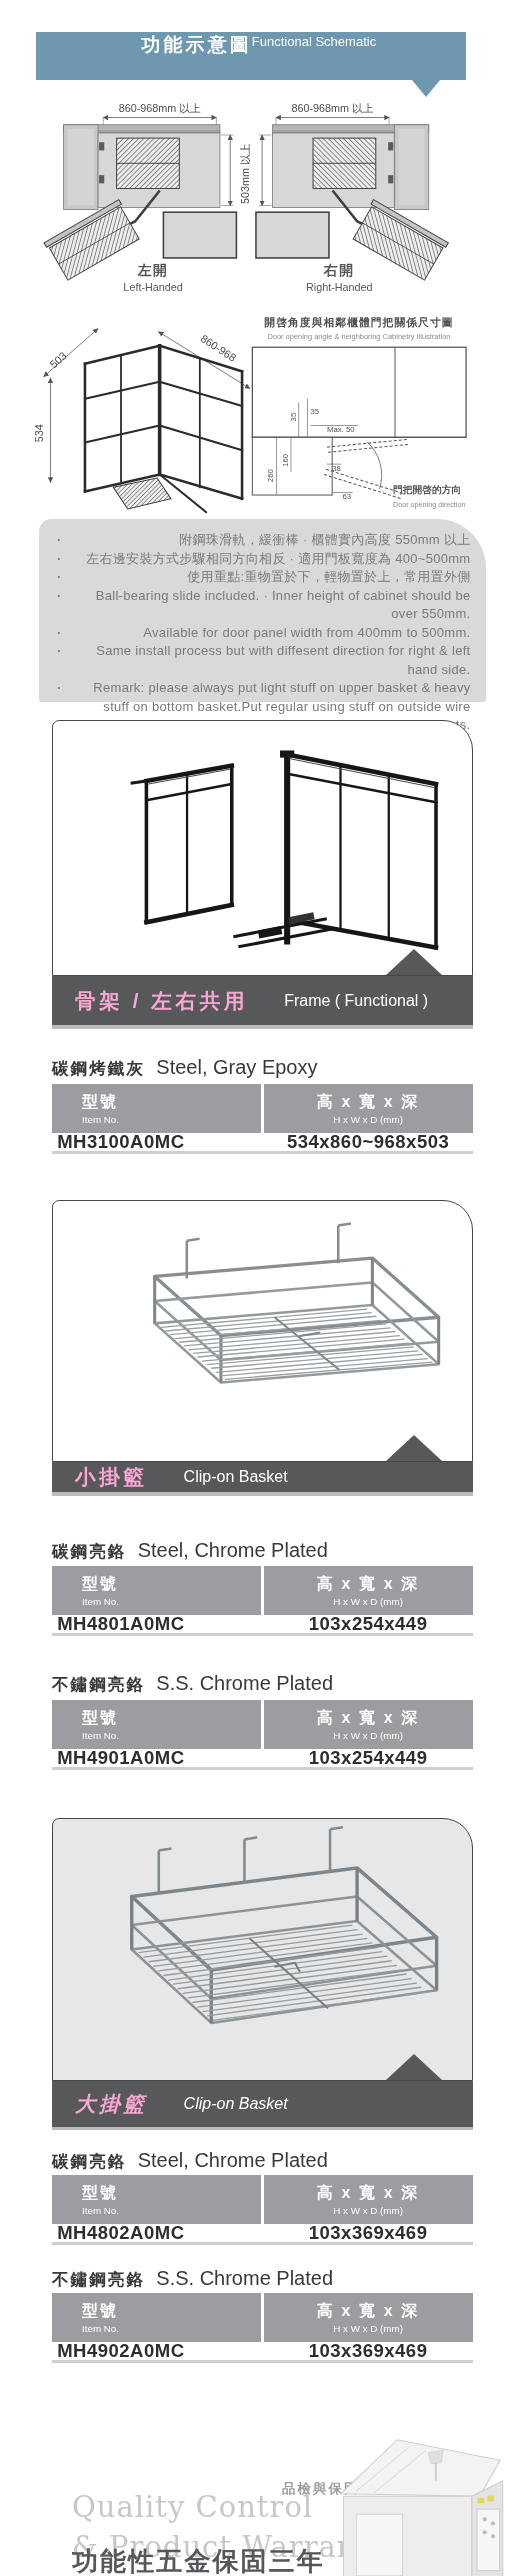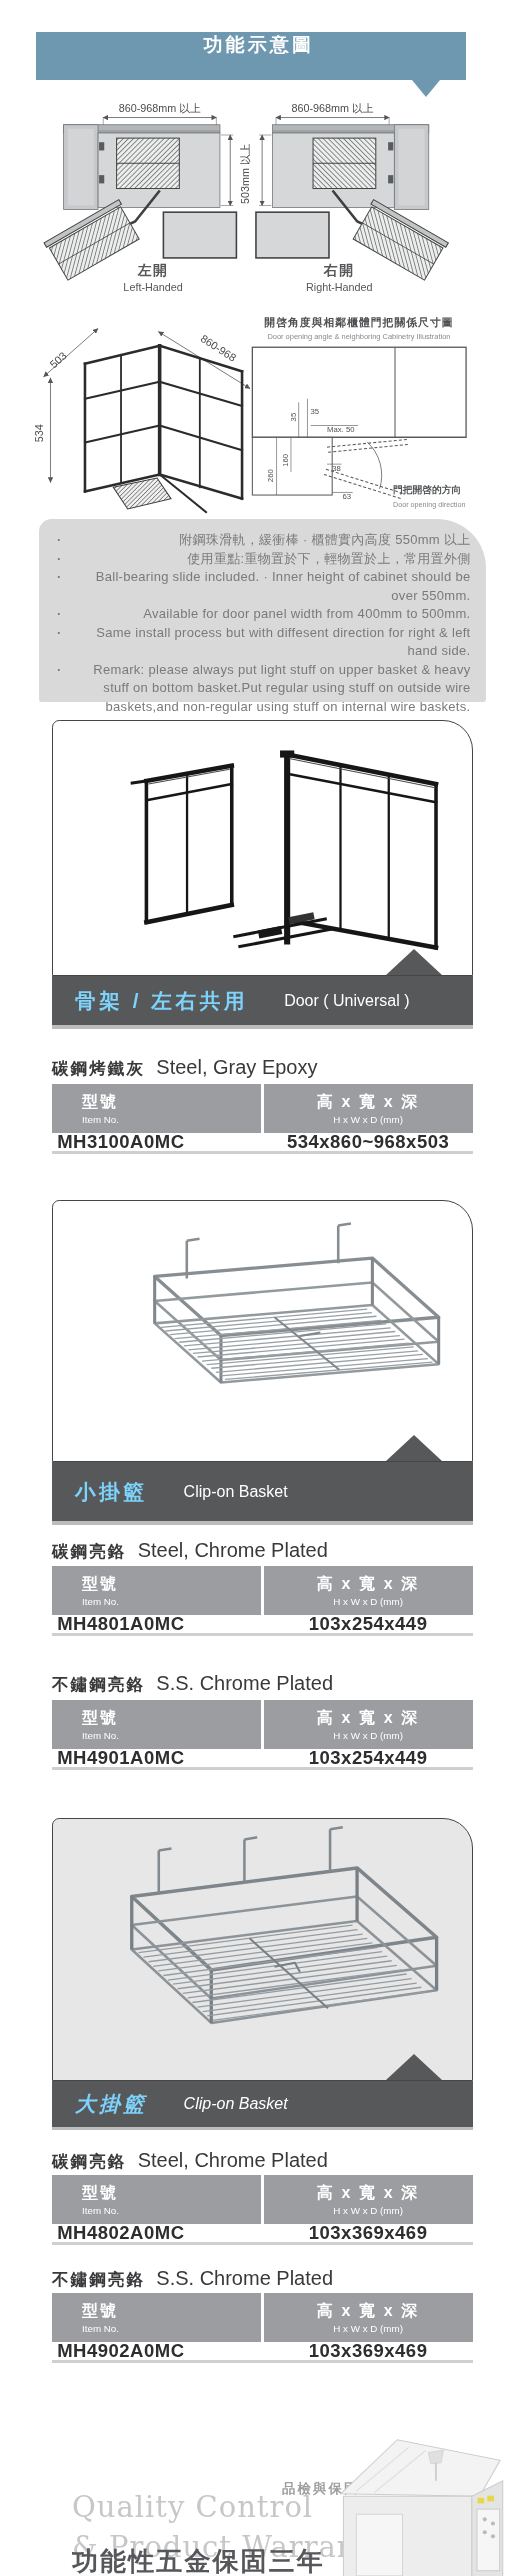--- a/index.html
+++ b/index.html
@@ -28,21 +28,21 @@
   .notes ul{list-style:none;margin:0;padding:0;}
   .notes li{position:relative;padding-left:13.4px;font-size:13px;line-height:18.5px;color:#7a7a7b;letter-spacing:0.3px;}
   .notes li::before{content:"\00B7";position:absolute;left:2.6px;font-weight:bold;}
 
   
   .pbox{position:absolute;left:52px;width:421px;}
   .pimg{position:relative;border:1.5px solid #454545;border-radius:7.2px 30px 0 0;background:#fff;overflow:hidden;box-sizing:border-box;}
   .ptri{position:absolute;right:30px;bottom:0;width:0;height:0;
         border-left:28px solid transparent;border-right:28px solid transparent;border-bottom:26px solid #57585a;}
   .pcap{height:49px;background:#57585a;display:flex;align-items:center;padding-left:23px;gap:36px;}
-  .pcap-zh{color:#7dd3fc;font-size:20.6px;font-weight:bold;letter-spacing:3.6px;white-space:nowrap;}
+  .pcap-zh{color:#f9a8d4;font-size:20.6px;font-weight:bold;letter-spacing:3.6px;white-space:nowrap;}
   .pcap-en{color:#fff;font-size:16px;white-space:nowrap;}
   .pstrip{height:3.6px;background:#bcbcbc;}
 
   
   .mat{position:absolute;left:52px;display:flex;align-items:baseline;gap:11.3px;color:#39393b;}
   .mat-zh{font-size:16.5px;font-weight:bold;letter-spacing:2.1px;}
   .mat-en{font-size:20px;}
 
   
   .spec{position:absolute;left:52px;width:420px;display:grid;grid-template-columns:209px 2.6px 209px;}
@@ -62,20 +62,21 @@
   .qc-small{position:absolute;left:282px;top:2480px;font-size:13.4px;font-weight:bold;color:#9d9d9d;letter-spacing:2.1px;}
   .head-zh{position:absolute;left:72px;top:2544px;font-size:26px;font-weight:bold;color:#56575a;letter-spacing:2.1px;}
 </style>
 </head>
 <body>
 
 <div id="page">
 
   <div class="banner">
     <div class="banner-zh">功能示意圖</div>
+    <div class="banner-en">Functional Schematic</div>
   </div>
   <div class="banner-tail"></div>
 
   <svg style="position:absolute;left:0;top:98px;" width="515" height="216" viewBox="0 0 1000 420">
     <defs>
       <pattern id="ht" width="7" height="7" patternUnits="userSpaceOnUse" patternTransform="rotate(45)">
         <rect width="7" height="7" fill="#eceded"></rect>
         <line x1="0" y1="0" x2="0" y2="7" stroke="#4a4a4a" stroke-width="2.4"></line>
       </pattern>
       <marker id="ar" viewBox="0 0 10 10" refX="9" refY="5" markerWidth="7" markerHeight="7" orient="auto-start-reverse">
@@ -180,20 +181,21 @@
       </g>
       <path d="M 228 252 A 88 88 0 0 1 252 343" fill="none" stroke="#55585a" stroke-width="1.5"></path>
       <text x="278" y="352" font-size="19" font-weight="bold" fill="#55585a">門把開啓的方向</text>
       <text x="278" y="378" font-size="14" fill="#8a8a8a">Door opening direction</text>
     </g>
   </svg>
 
   <div class="notes">
     <ul>
       <li>附鋼珠滑軌，緩衝棒 · 櫃體實內高度 550mm 以上</li>
+      <li>左右邊安裝方式步驟相同方向相反 · 適用門板寬度為 400~500mm</li>
       <li>使用重點:重物置於下，輕物置於上，常用置外側</li>
       <li>Ball-bearing slide included. · Inner height of cabinet should be over 550mm.</li>
       <li>Available for door panel width from 400mm to 500mm.</li>
       <li>Same install process but with diffesent direction for right &amp; left hand side.</li>
       <li>Remark: please always put light stuff on upper basket &amp; heavy stuff on bottom basket.Put regular using stuff on outside wire baskets,and non-regular using stuff on internal wire baskets.</li>
     </ul>
   </div>
 
   <div class="pbox" style="top:720px;">
     <div class="pimg" style="height:256px;">
@@ -221,21 +223,21 @@
           <rect x="398" y="404" width="46" height="16" fill="#161616"></rect>
           <rect x="462" y="390" width="50" height="14" fill="#333"></rect>
         </g>
         <line x1="182" y1="124" x2="342" y2="95" stroke="#4a4a4a" stroke-width="2"></line>
         <line x1="459" y1="74" x2="744" y2="131" stroke="#4a4a4a" stroke-width="2"></line>
       </svg>
       <div class="ptri"></div>
     </div>
     <div class="pcap">
       <span class="pcap-zh">骨架 / 左右共用</span>
-      <span class="pcap-en">Door ( Universal )</span>
+      <span class="pcap-en">Frame ( Functional )</span>
     </div>
     <div class="pstrip"></div>
   </div>
 
   <div class="mat" style="top:1056px;">
     <span class="mat-zh">碳鋼烤鐵灰</span>
     <span class="mat-en">Steel, Gray Epoxy</span>
   </div>
 
   <div class="spec" style="top:1084px;">
@@ -289,21 +291,21 @@
             <line x1="315" y1="336" x2="721" y2="301"></line>
               <line x1="324" y1="343" x2="731" y2="309"></line>
             <line x1="333" y1="350" x2="740" y2="316"></line>
           </g>
           <line x1="430" y1="228" x2="557" y2="331" stroke="#80868b" stroke-width="4"></line>
           <polyline points="480,265 520,258" stroke="#80868b" stroke-width="4"></polyline>
         </g>
       </svg>
       <div class="ptri"></div>
     </div>
-    <div class="pcap" style="height:59px;">
+    <div class="pcap" style="height:30px;">
       <span class="pcap-zh">小掛籃</span>
       <span class="pcap-en">Clip-on Basket</span>
     </div>
     <div class="pstrip"></div>
   </div>
 
   <div class="mat" style="top:1539px;">
     <span class="mat-zh">碳鋼亮鉻</span>
     <span class="mat-en">Steel, Chrome Plated</span>
   </div>

